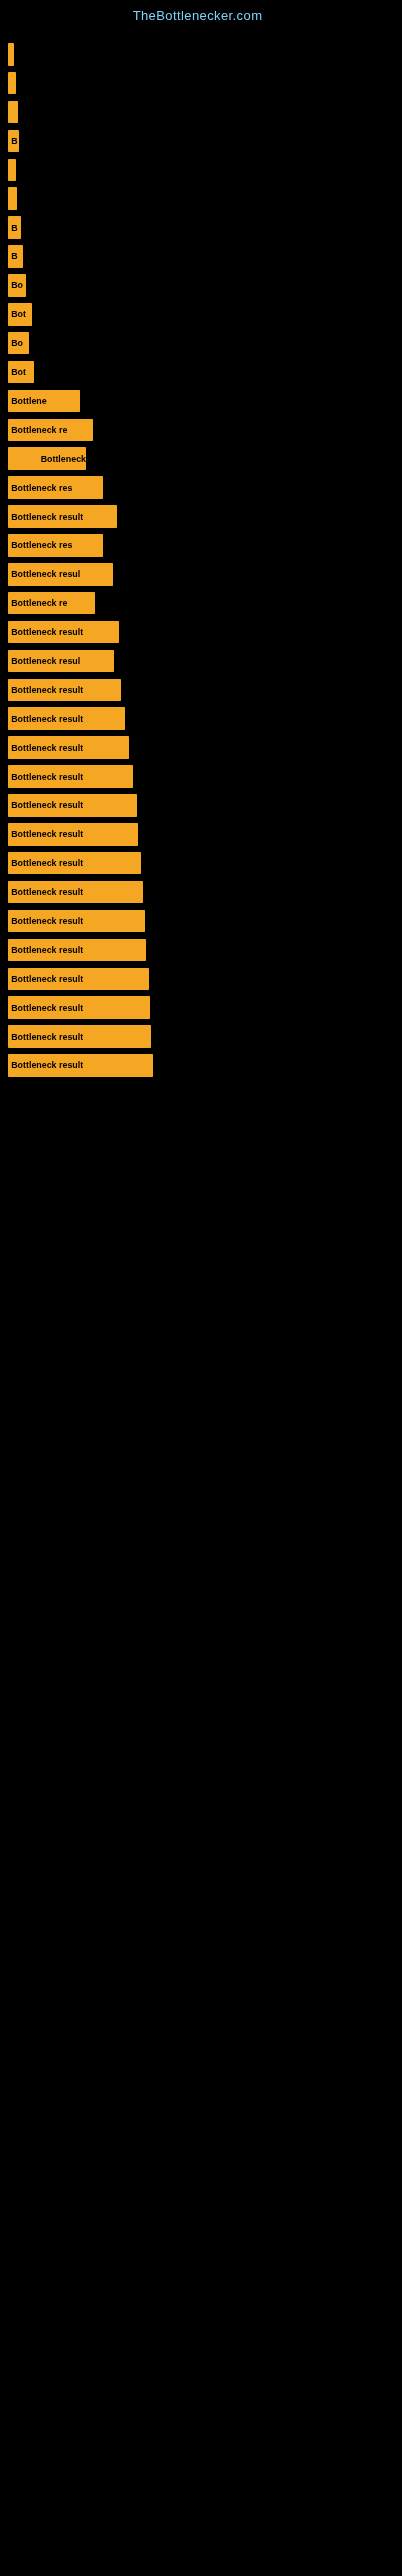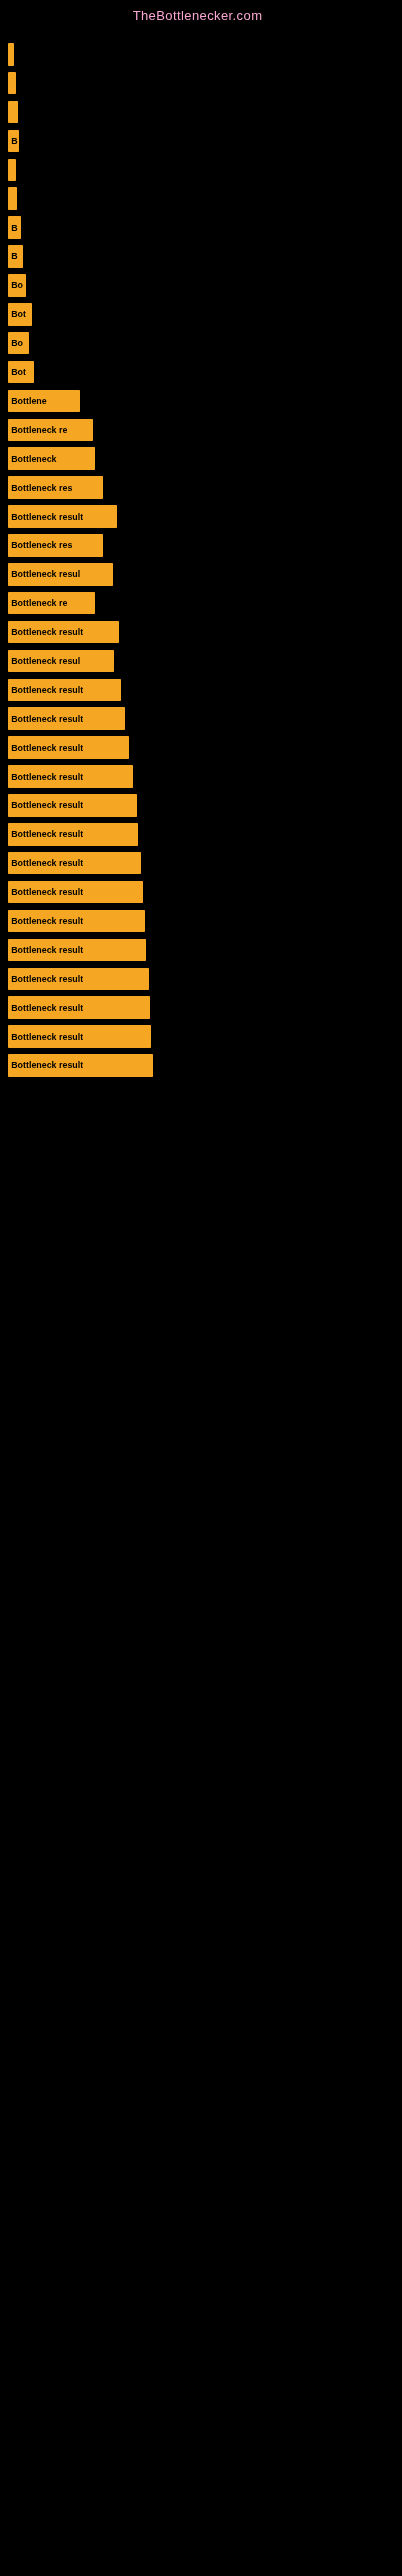--- a/index.html
+++ b/index.html
@@ -10,21 +10,21 @@
 
     body {
       background-color: #000000;
       width: 403px;
       min-height: 2576px;
       font-family: Arial, sans-serif;
       overflow-x: hidden;
     }
 
     .site-title {
-      color: #f9a8d4;
+      color: #7dd3fc;
       font-size: 13px;
       text-align: center;
       padding: 8px 8px 4px 0;
       letter-spacing: 0.4px;
     }
 
     .bars-container {
       padding: 16px 8px 0 8px;
       display: flex;
       flex-direction: column;
@@ -114,21 +114,21 @@
       <div class="bar" style="width: 72px;">
         <span class="bar-label">Bottlene</span>
       </div>
     </div>
     <div class="bar-row">
       <div class="bar" style="width: 85px;">
         <span class="bar-label">Bottleneck re</span>
       </div>
     </div>
     <div class="bar-row">
-      <div class="bar" style="width: 87px;">
+      <div class="bar" style="width: 78px; justify-content: flex-end;">
         <span class="bar-label">Bottleneck</span>
       </div>
     </div>
     <div class="bar-row">
       <div class="bar" style="width: 95px;">
         <span class="bar-label">Bottleneck res</span>
       </div>
     </div>
     <div class="bar-row">
       <div class="bar" style="width: 109px;">

